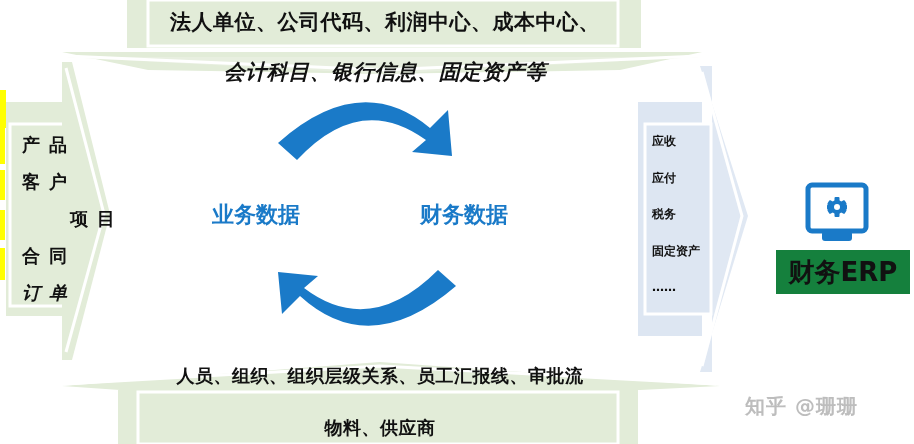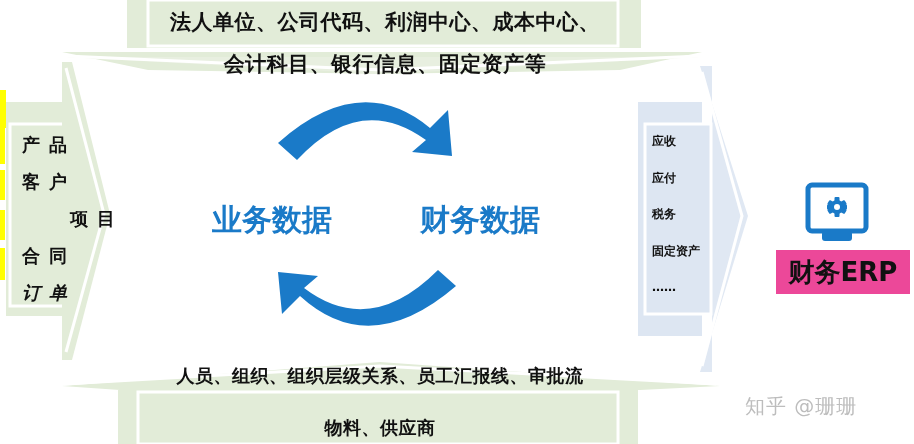--- a/index.html
+++ b/index.html
@@ -6,27 +6,27 @@
     body {
       width: 914px; height: 444px; position: relative; overflow: hidden;
       background: #ffffff;
       font-family: "DejaVu Sans", "Liberation Sans", sans-serif;
     }
     svg.bg { position: absolute; left: 0; top: 0; }
     .top-line { position: absolute; left: 130px; width: 510px; text-align: center; font-size: 21px; font-weight: bold; color: #111; letter-spacing: 0.5px; }
     .bottom-line { position: absolute; left: 120px; width: 520px; text-align: center; font-size: 18px; font-weight: bold; color: #111; letter-spacing: 0.5px; }
     .left-item { position: absolute; left: 22px; width: 50px; font-size: 18px; font-weight: bold; color: #111; letter-spacing: 9px; white-space: nowrap; }
     .right-item { position: absolute; left: 652px; font-size: 12px; font-weight: bold; color: #111; white-space: nowrap; }
-    .center-label { position: absolute; font-size: 30px; font-weight: bold; color: #1a7ac8; white-space: nowrap; text-align: right; }
+    .center-label { position: absolute; font-size: 22px; font-weight: bold; color: #1a7ac8; white-space: nowrap; text-align: right; }
     .erp-label {
       position: absolute; left: 776px; top: 250px; width: 134px; height: 44px;
-      background: #ec4899; color: #111; font-weight: bold; font-size: 26px;
+      background: #15803d; color: #111; font-weight: bold; font-size: 26px;
       display: flex; align-items: center; justify-content: center; letter-spacing: 0px;
     }
-    .watermark { position: absolute; left: 745px; top: 393px; font-size: 20px; color: #bdbdbd; letter-spacing: 1px; white-space: nowrap; }
+    .watermark { position: absolute; left: 745px; top: 393px; font-size: 20px; color: #bdbdbd; letter-spacing: 1px; white-space: nowrap; font-weight: bold; }
   </style>
 </head>
 <body>
 
 <svg class="bg" width="914" height="444" viewBox="0 0 914 444">
 
   <g>
     <rect x="138" y="0" width="80" height="4" fill="#ffff00"></rect>
     <rect x="233" y="0" width="90" height="4" fill="#ffff00"></rect>
     <rect x="338" y="0" width="88" height="4" fill="#ffff00"></rect>
@@ -83,21 +83,21 @@
       <rect x="-2.5" y="-10" width="5" height="20" rx="1"></rect>
       <rect x="-10" y="-2.5" width="20" height="5" rx="1"></rect>
       <rect x="-2.5" y="-10" width="5" height="20" rx="1" transform="rotate(60)"></rect>
       <rect x="-2.5" y="-10" width="5" height="20" rx="1" transform="rotate(-60)"></rect>
       <circle r="3" fill="#ffffff"></circle>
     </g>
   </g>
 </svg>
 
 <div class="top-line" style="top:8px;">法人单位、公司代码、利润中心、成本中心、</div>
-<div class="top-line" style="top:50px;">会计科目、银行信息、固定资产等</div>
+<div class="top-line" style="top:58px;font-style:italic;">会计科目、银行信息、固定资产等</div>
 
 <div>
   <div class="left-item" style="top:133px;">产品</div>
   <div class="left-item" style="top:170px;">客户</div>
   <div class="left-item" style="top:207px;margin-left:48px;">项目</div>
   <div class="left-item" style="top:244px;text-align:center;">合同</div>
   <div class="left-item" style="top:281px;font-style:italic;">订单</div>
 </div>
 
 <div class="center-label" style="left:212px; top:200px;">业务数据</div>

